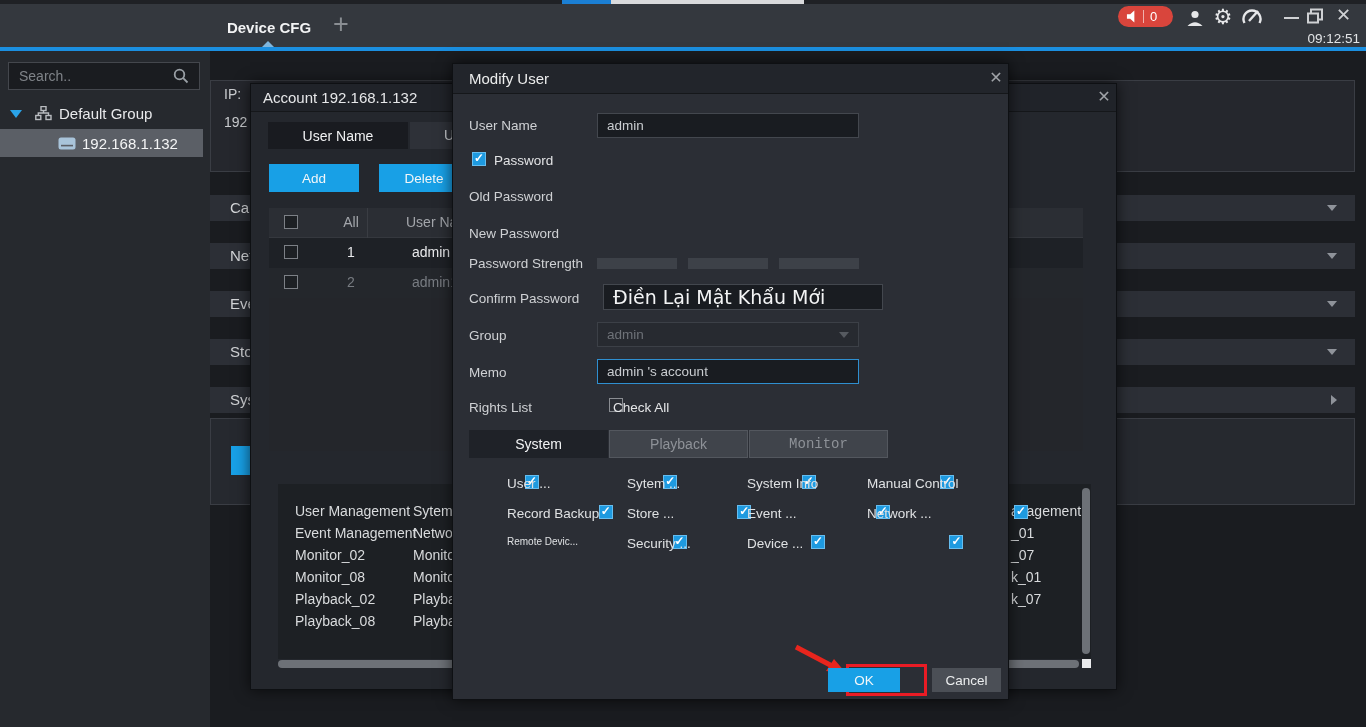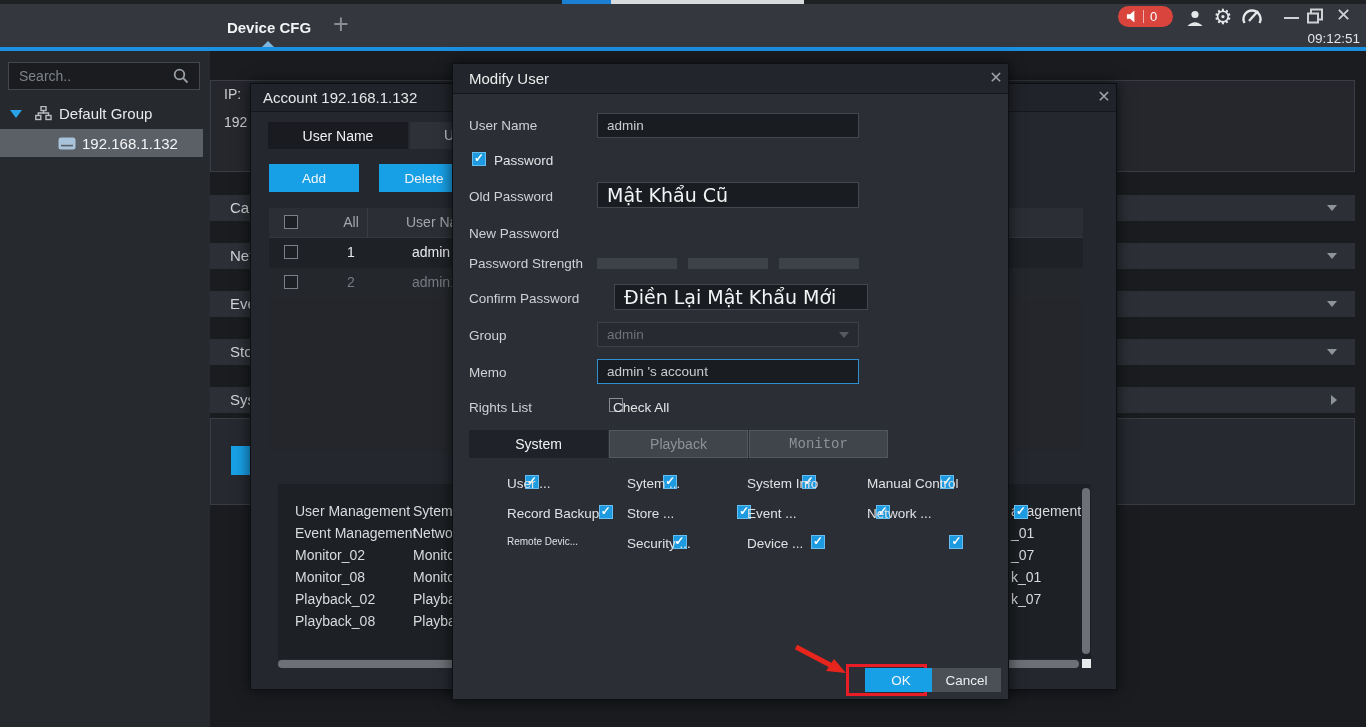--- a/index.html
+++ b/index.html
@@ -202,34 +202,33 @@
     
     <span class="lbl abs" style="left:16px;top:54px;">User Name</span>
     <div class="inp abs" style="left:144px;top:49px;width:262px;height:25px;">admin</div>
 
     
     <span class="ckb on abs" style="left:19px;top:88px;"></span>
     <span class="lbl abs" style="left:41px;top:89px;color:#e2e3e5;">Password</span>
 
     
     <span class="lbl abs" style="left:16px;top:125px;">Old Password</span>
-    <div class="inp big abs" style="left:144px;top:118px;width:262px;height:26px;">Mật Khẩu Cũ</div>
 
     
     <span class="lbl abs" style="left:16px;top:162px;">New Password</span>
 
     
     <span class="lbl abs" style="left:16px;top:192px;">Password Strength</span>
     <div class="abs" style="left:144px;top:194px;width:80px;height:11px;background:#3d4148;"></div>
     <div class="abs" style="left:235px;top:194px;width:80px;height:11px;background:#3d4148;"></div>
     <div class="abs" style="left:326px;top:194px;width:80px;height:11px;background:#3d4148;"></div>
 
     
     <span class="lbl abs" style="left:16px;top:227px;">Confirm Password</span>
-    <div class="inp big abs" style="left:161px;top:220px;width:254px;height:26px;">Điền Lại Mật Khẩu Mới</div>
+    <div class="inp big abs" style="left:150px;top:220px;width:280px;height:26px;">Điền Lại Mật Khẩu Mới</div>
 
     
     <span class="lbl abs" style="left:16px;top:264px;">Group</span>
     <div class="abs" style="left:144px;top:258px;width:262px;height:25px;background:#272a30;border:1px solid #3c4047;display:flex;align-items:center;padding:0 9px;font-size:13.5px;color:#6e7278;">
       <span style="flex:1;">admin</span>
       <span class="tri-d" style="border-top-color:#565a60;"></span>
     </div>
 
     
     <span class="lbl abs" style="left:16px;top:301px;">Memo</span>
@@ -272,17 +271,17 @@
     <span class="abs" style="left:294px;top:472px;font-size:13.5px;color:#dfe1e3;">Device ...</span>
 
     
     <svg class="abs" style="left:335px;top:575px;" width="70" height="45" viewBox="0 0 70 45">
       <line x1="8" y1="8" x2="46" y2="28" stroke="#e8251d" stroke-width="5"></line>
       <polygon points="58,34 38,32 46,20" fill="#e8251d"></polygon>
     </svg>
 
     
     <div class="abs" style="left:393px;top:600px;width:81px;height:32px;border:3px solid #ea1c25;"></div>
-    <div class="abs btn-blue" style="left:412px;top:604px;width:72px;height:24px;">OK</div>
+    <div class="abs btn-blue" style="left:375px;top:604px;width:72px;height:24px;">OK</div>
     <div class="abs" style="left:479px;top:604px;width:69px;height:24px;background:#4b4f56;display:flex;align-items:center;justify-content:center;font-size:13.5px;color:#eceeef;">Cancel</div>
   </div>
 
 </div>
 
 </body></html>

